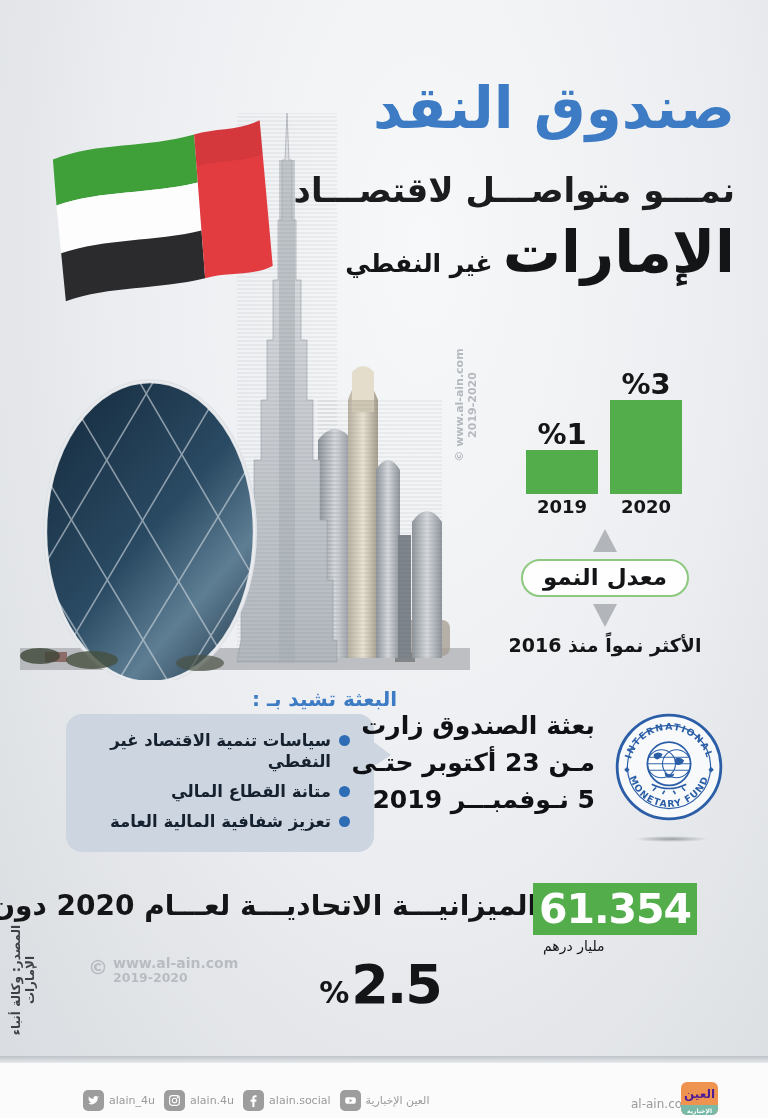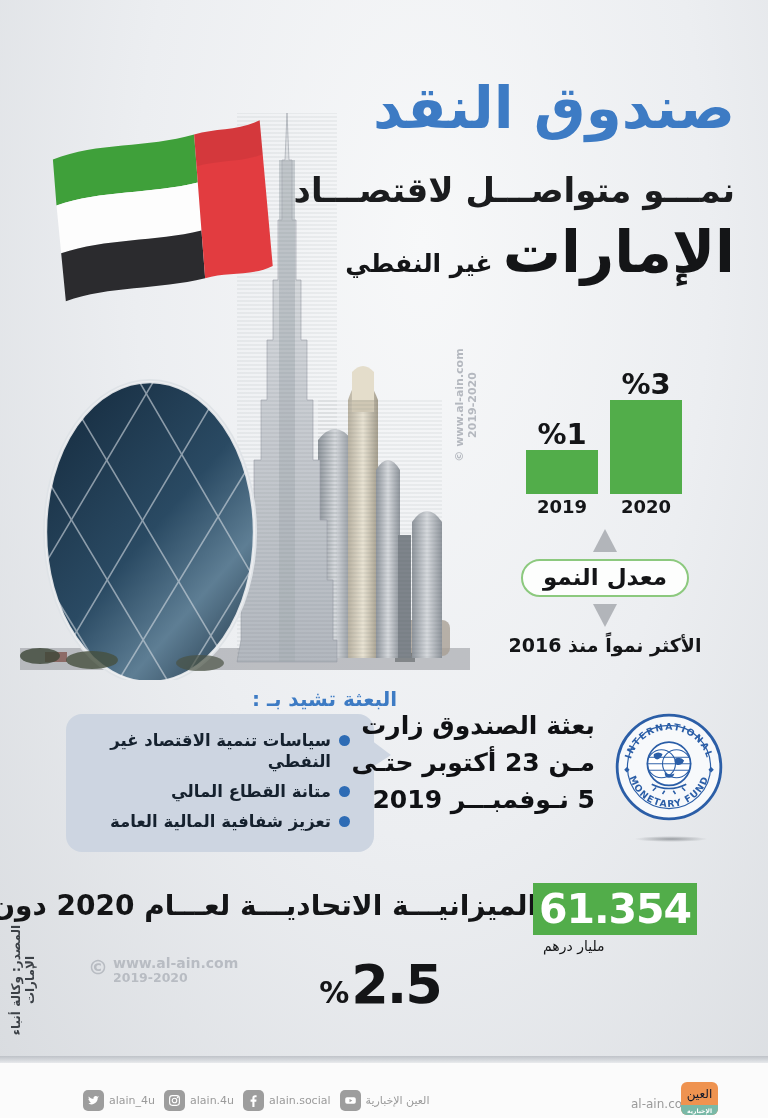--- a/index.html
+++ b/index.html
@@ -82,21 +82,21 @@
                 background:linear-gradient(#b9bdc3 0%, #d9dce0 60%, #f2f3f4 100%); opacity:.85; }
   .footer { left:0; top:1063px; width:768px; height:55px; background:#fbfbfb; }
   .social-row { position:absolute; left:83px; top:27px; display:flex; align-items:center; gap:9px; }
   .social-item { display:flex; align-items:center; gap:5px; cursor:pointer; }
   .social-ic { width:21px; height:21px; border-radius:5px; background:#9d9d9d; display:flex; align-items:center; justify-content:center; }
   .social-ic svg { display:block; }
   .social-label { font-size:11px; color:#9a9a9a; font-weight:400; }
   .site-url { position:absolute; left:631px; top:34px; font-size:12px; color:#9a9a9a; }
   .alain-logo { position:absolute; left:681px; top:19px; width:37px; height:33px; border-radius:6px; overflow:hidden;
                 background:#ef9350; display:flex; flex-direction:column; }
-  .alain-logo .top { flex:1; color:#0f172a; font-size:12px; font-weight:400; display:flex; align-items:center; justify-content:center; direction:rtl; }
+  .alain-logo .top { flex:1; color:#4c1d95; font-size:12px; font-weight:700; display:flex; align-items:center; justify-content:center; direction:rtl; }
   .alain-logo .bot { height:10px; background:#79b9a7; color:#fff; font-size:6px; font-weight:700; display:flex; align-items:center; justify-content:center; direction:rtl; }
 </style>
 </head>
 <body>
 
 <div id="canvas">
 
   <svg class="abs" style="left:0;top:100px;" width="520" height="580" viewBox="0 0 520 580" aria-hidden="true">
     <defs>
       <linearGradient id="burjG" x1="0" y1="0" x2="0" y2="1">

